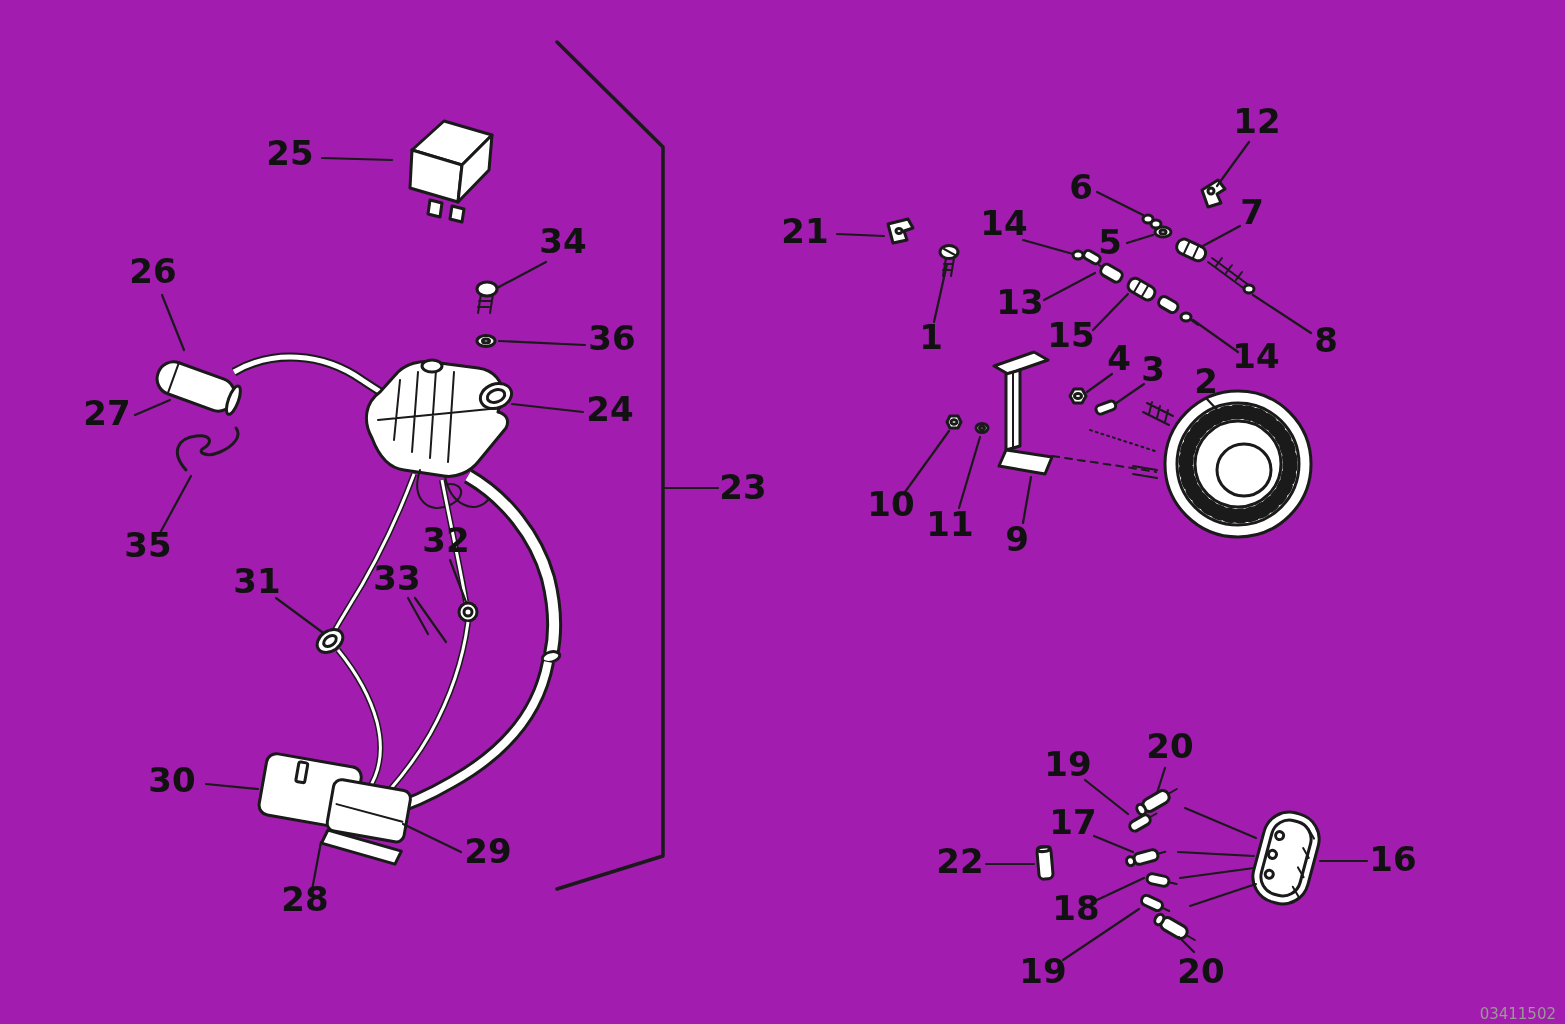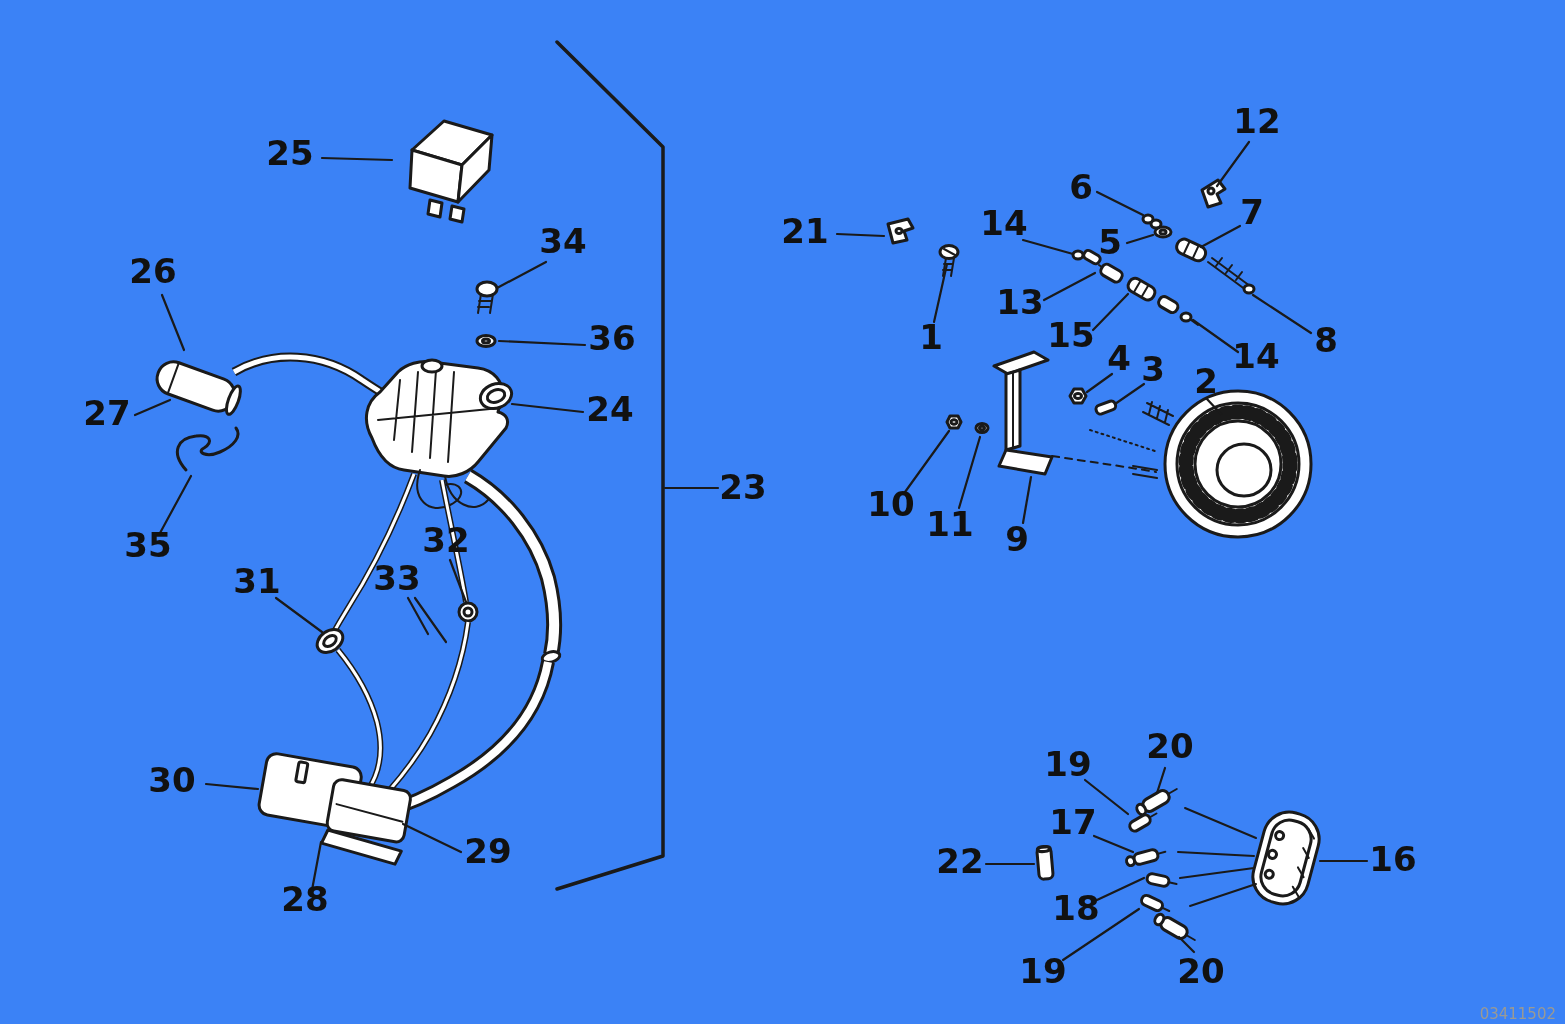--- a/index.html
+++ b/index.html
@@ -1,16 +1,16 @@
 <!DOCTYPE html>
 <html><head>
 <meta charset="utf-8">
 <style>
   html,body{margin:0;padding:0;background:#ffffff;}
-  .stage{position:relative;width:1565px;height:1024px;background:#3b82f6;overflow:hidden;
+  .stage{position:relative;width:1565px;height:1024px;background:#a21caf;overflow:hidden;
          font-family:"DejaVu Sans", sans-serif;}
   svg{position:absolute;left:0;top:0;}
   .ln{stroke:#1a1a1a;fill:none;stroke-linecap:round;stroke-linejoin:round;}
   .part{stroke:#1a1a1a;stroke-width:3;fill:#ffffff;stroke-linejoin:round;}
   .partn{stroke:#1a1a1a;stroke-width:3;fill:none;stroke-linecap:round;stroke-linejoin:round;}
   .thin{stroke:#1a1a1a;stroke-width:2;fill:none;stroke-linecap:round;}
   .leader{stroke:#1a1a1a;stroke-width:2.2;fill:none;stroke-linecap:round;}
   .cableB{stroke:#1a1a1a;fill:none;stroke-linecap:butt;}
   .cableW{stroke:#ffffff;fill:none;stroke-linecap:butt;}
   .callout{font-family:"DejaVu Sans", sans-serif;font-size:34px;font-weight:bold;fill:#111111;}

